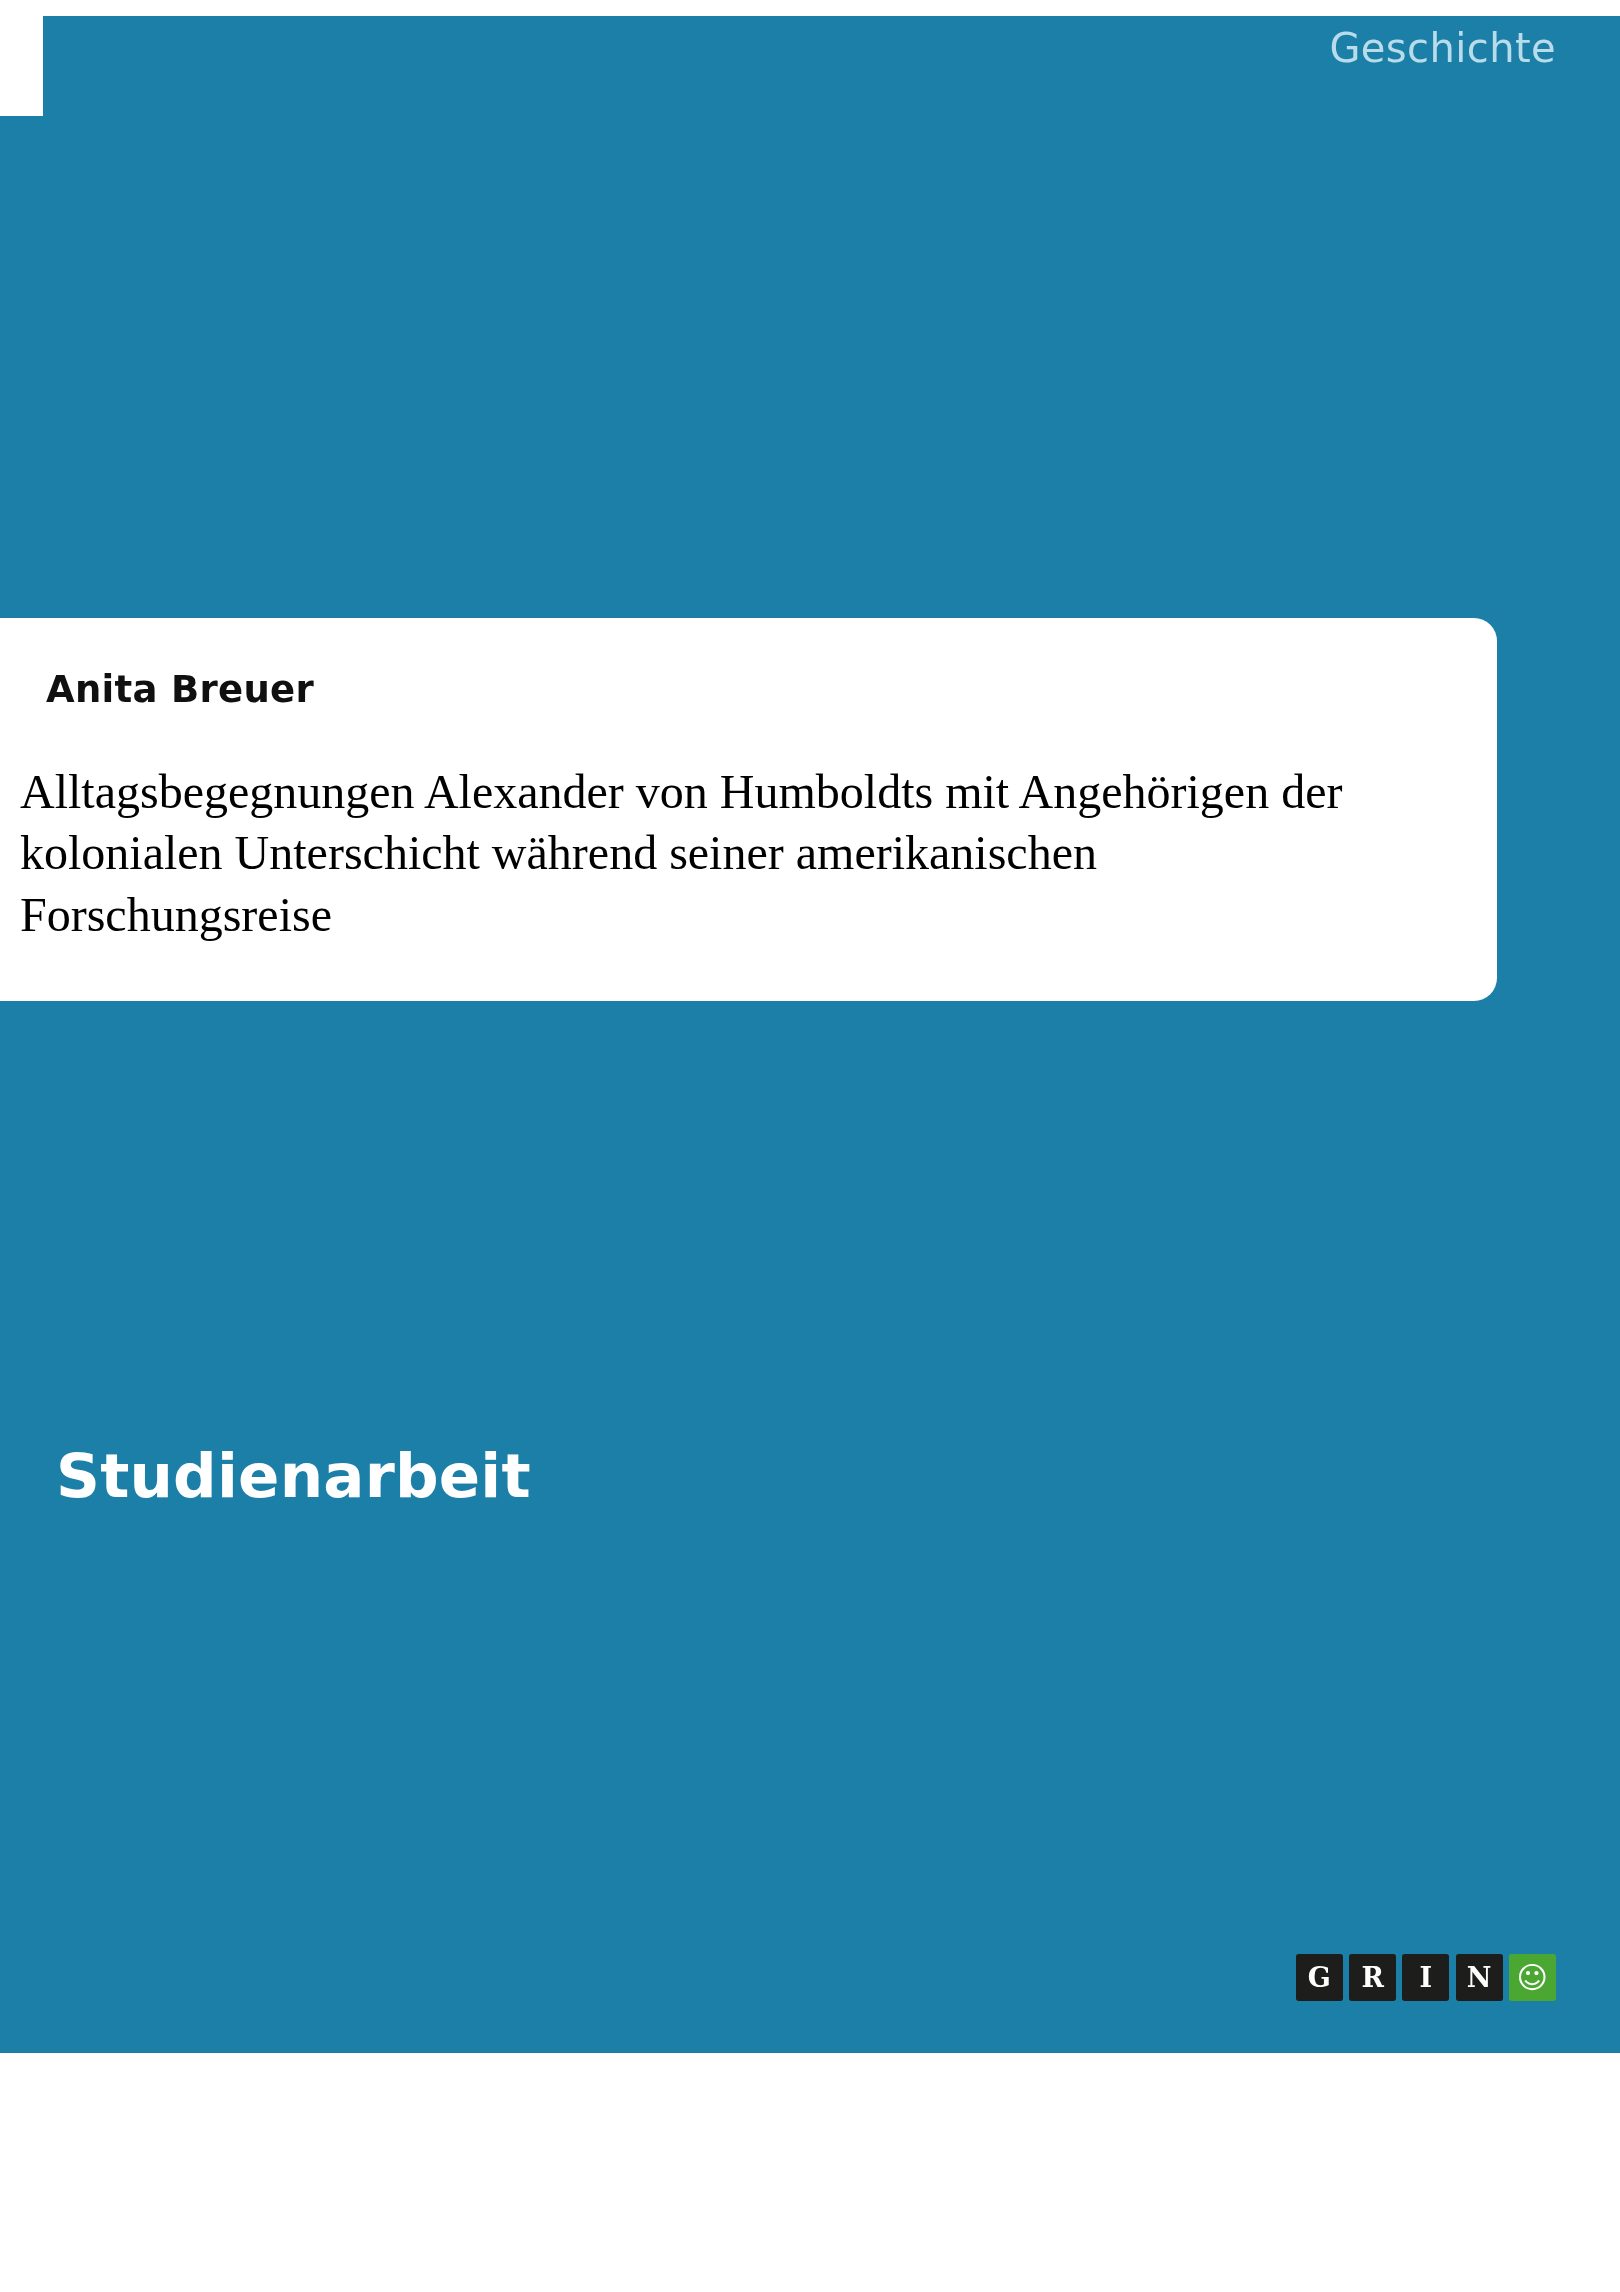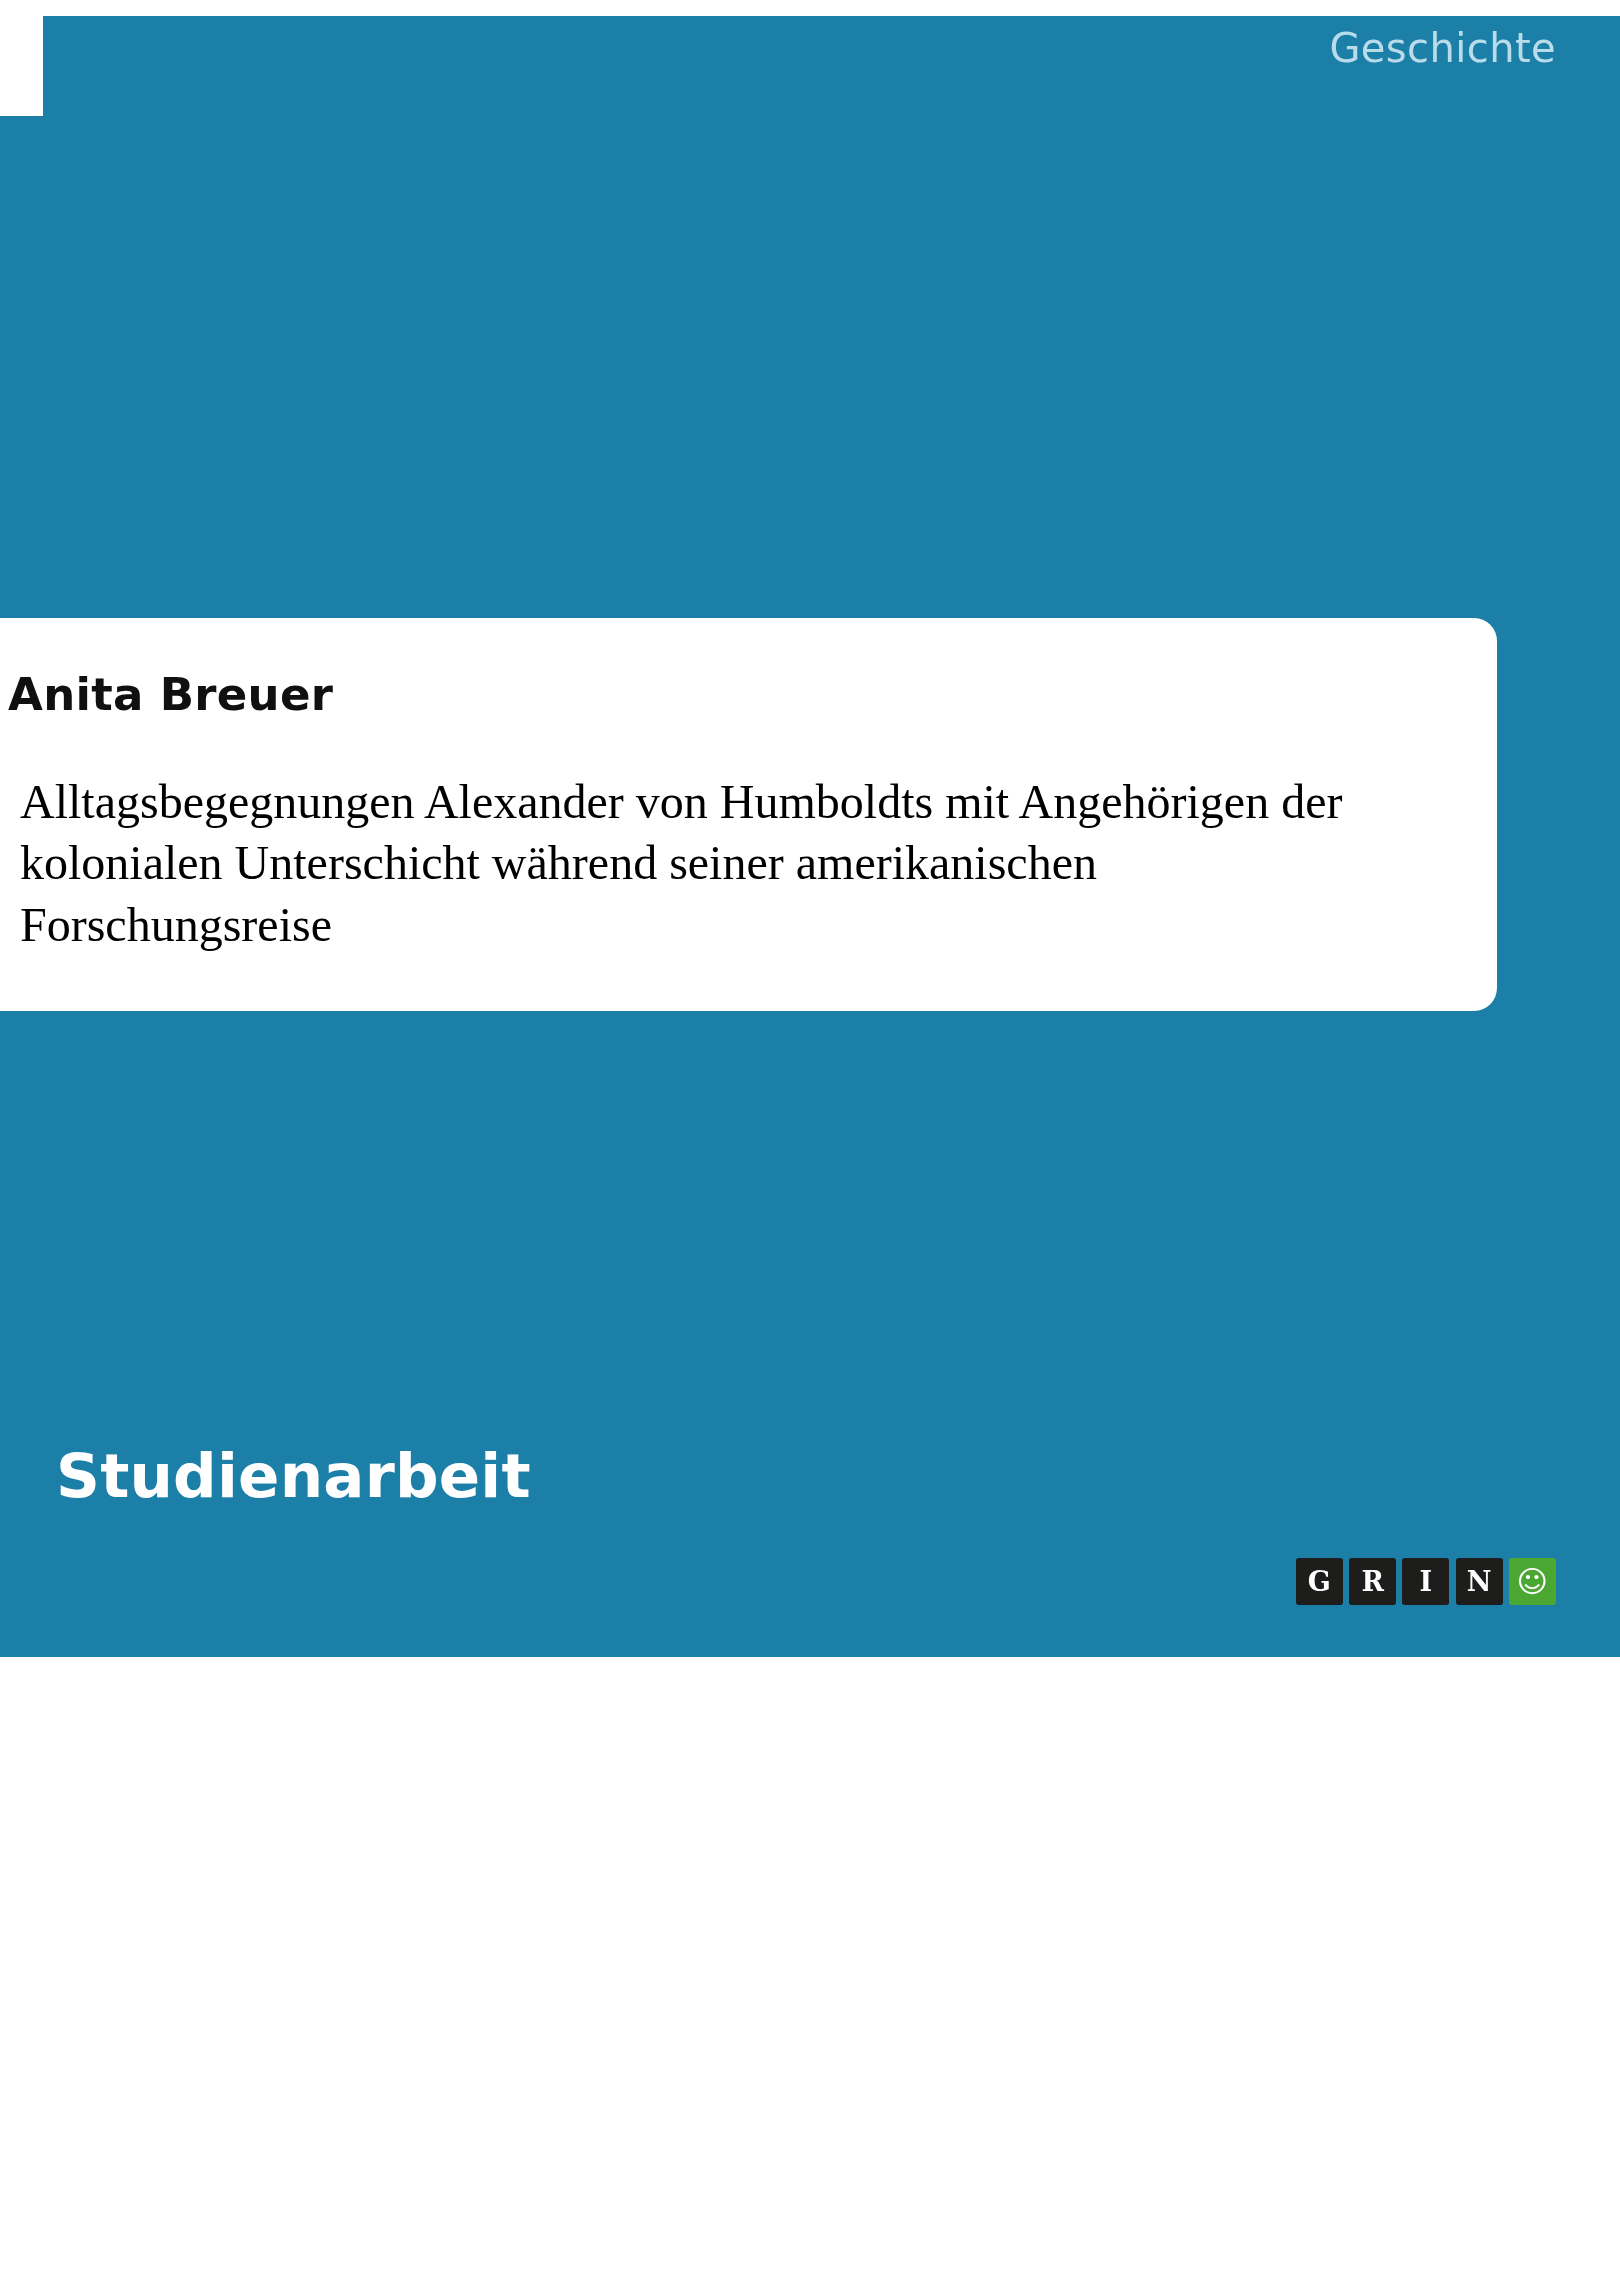--- a/index.html
+++ b/index.html
@@ -10,21 +10,21 @@
     width: 1620px;
     height: 2293px;
     background: #ffffff;
     font-family: "Liberation Sans", sans-serif;
     overflow: hidden;
   }
 
   .cover {
     position: relative;
     width: 1620px;
-    height: 1657px;
+    height: 2053px;
     background: #1c7fa8;
     overflow: hidden;
   }
 
   
   .notch {
     position: absolute;
     left: 0;
     top: 0;
     width: 43px;
@@ -65,22 +65,22 @@
     top: 618px;
     width: 1533px;
     background: #ffffff;
     border-radius: 23px;
     box-shadow: 0 0 0 rgba(0,0,0,0);
     padding: 50px 0 56px 0;
     box-sizing: border-box;
   }
 
   .author {
-    margin: 0 0 0 44px;
-    font-size: 45px;
+    margin: 0 0 0 82px;
+    font-size: 37px;
     font-weight: bold;
     color: #101010;
     font-family: "DejaVu Sans", sans-serif;
     letter-spacing: 0.3px;
   }
 
   .title {
     margin: 50px 82px 0 56px;
     font-size: 48px;
     line-height: 1.28;

